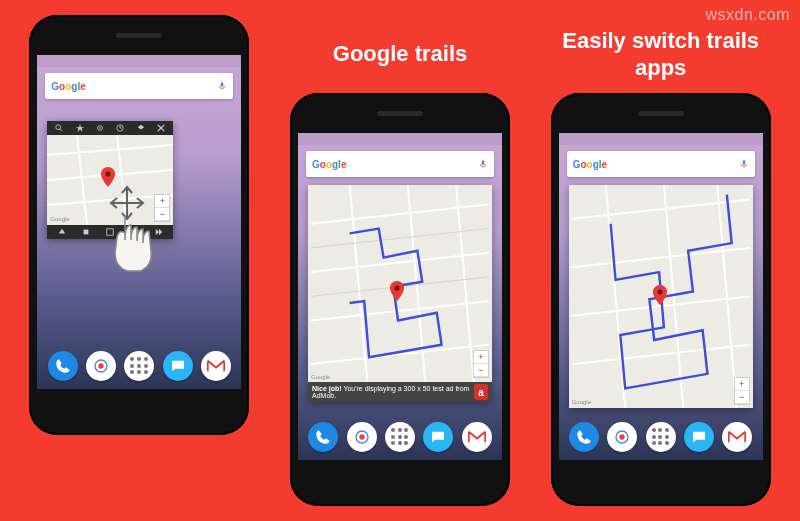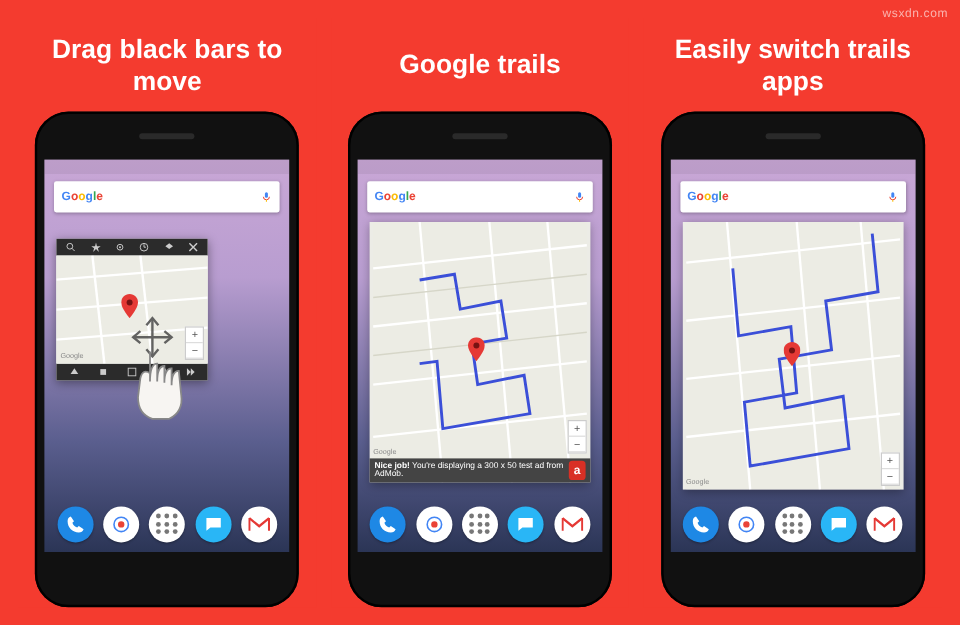--- a/index.html
+++ b/index.html
@@ -119,36 +119,35 @@
   }
   .pin {
     position:absolute; width:14px; height:20px;
   }
   .ad-banner {
     position:absolute; bottom:0; left:0; right:0; height:20px; background:#444; color:#fff; font-size:7px; display:flex; align-items:center; padding:0 4px; justify-content:space-between;
   }
   .ad-badge { width:16px; height:16px; background:#d93025; border-radius:3px; display:flex; align-items:center; justify-content:center; color:#fff; font-weight:bold; font-size:10px;}
   .map-attrib { position:absolute; left:3px; bottom:3px; font-size:6px; color:#888; }
   .watermark {
-    position:absolute; top:6px; right:10px; color:#fff; font-size:10px; opacity:0.6; letter-spacing:0.5px;
+    position:absolute; top:6px; right:10px; color:#fff; font-size:16px; opacity:0.6; letter-spacing:0.5px;
   }
   .container { display:flex; width:100%; gap:12px; }
   .frame { background:#f43b2f; flex:1; display:flex; flex-direction:column; align-items:center; }
   .roads line { stroke:#fff; stroke-width:2; }
   .roads2 line { stroke:#d6d6c8; stroke-width:1.2; }
 </style>
 </head>
 <body>
 
 <div class="watermark">wsxdn.com</div>
 
 <div class="container">
 
   <div class="frame">
-    <div class="panel-title">Drag black bars to move</div>
     <div class="phone">
       <div class="speaker"></div>
       <div class="screen">
         <div class="status-bar"></div>
         <div class="search-bar">
           <span class="google-logo">
             <span class="g-b">G</span>
               <span class="g-r">o</span>
               <span class="g-y">o</span>
               <span class="g-b">g</span>

